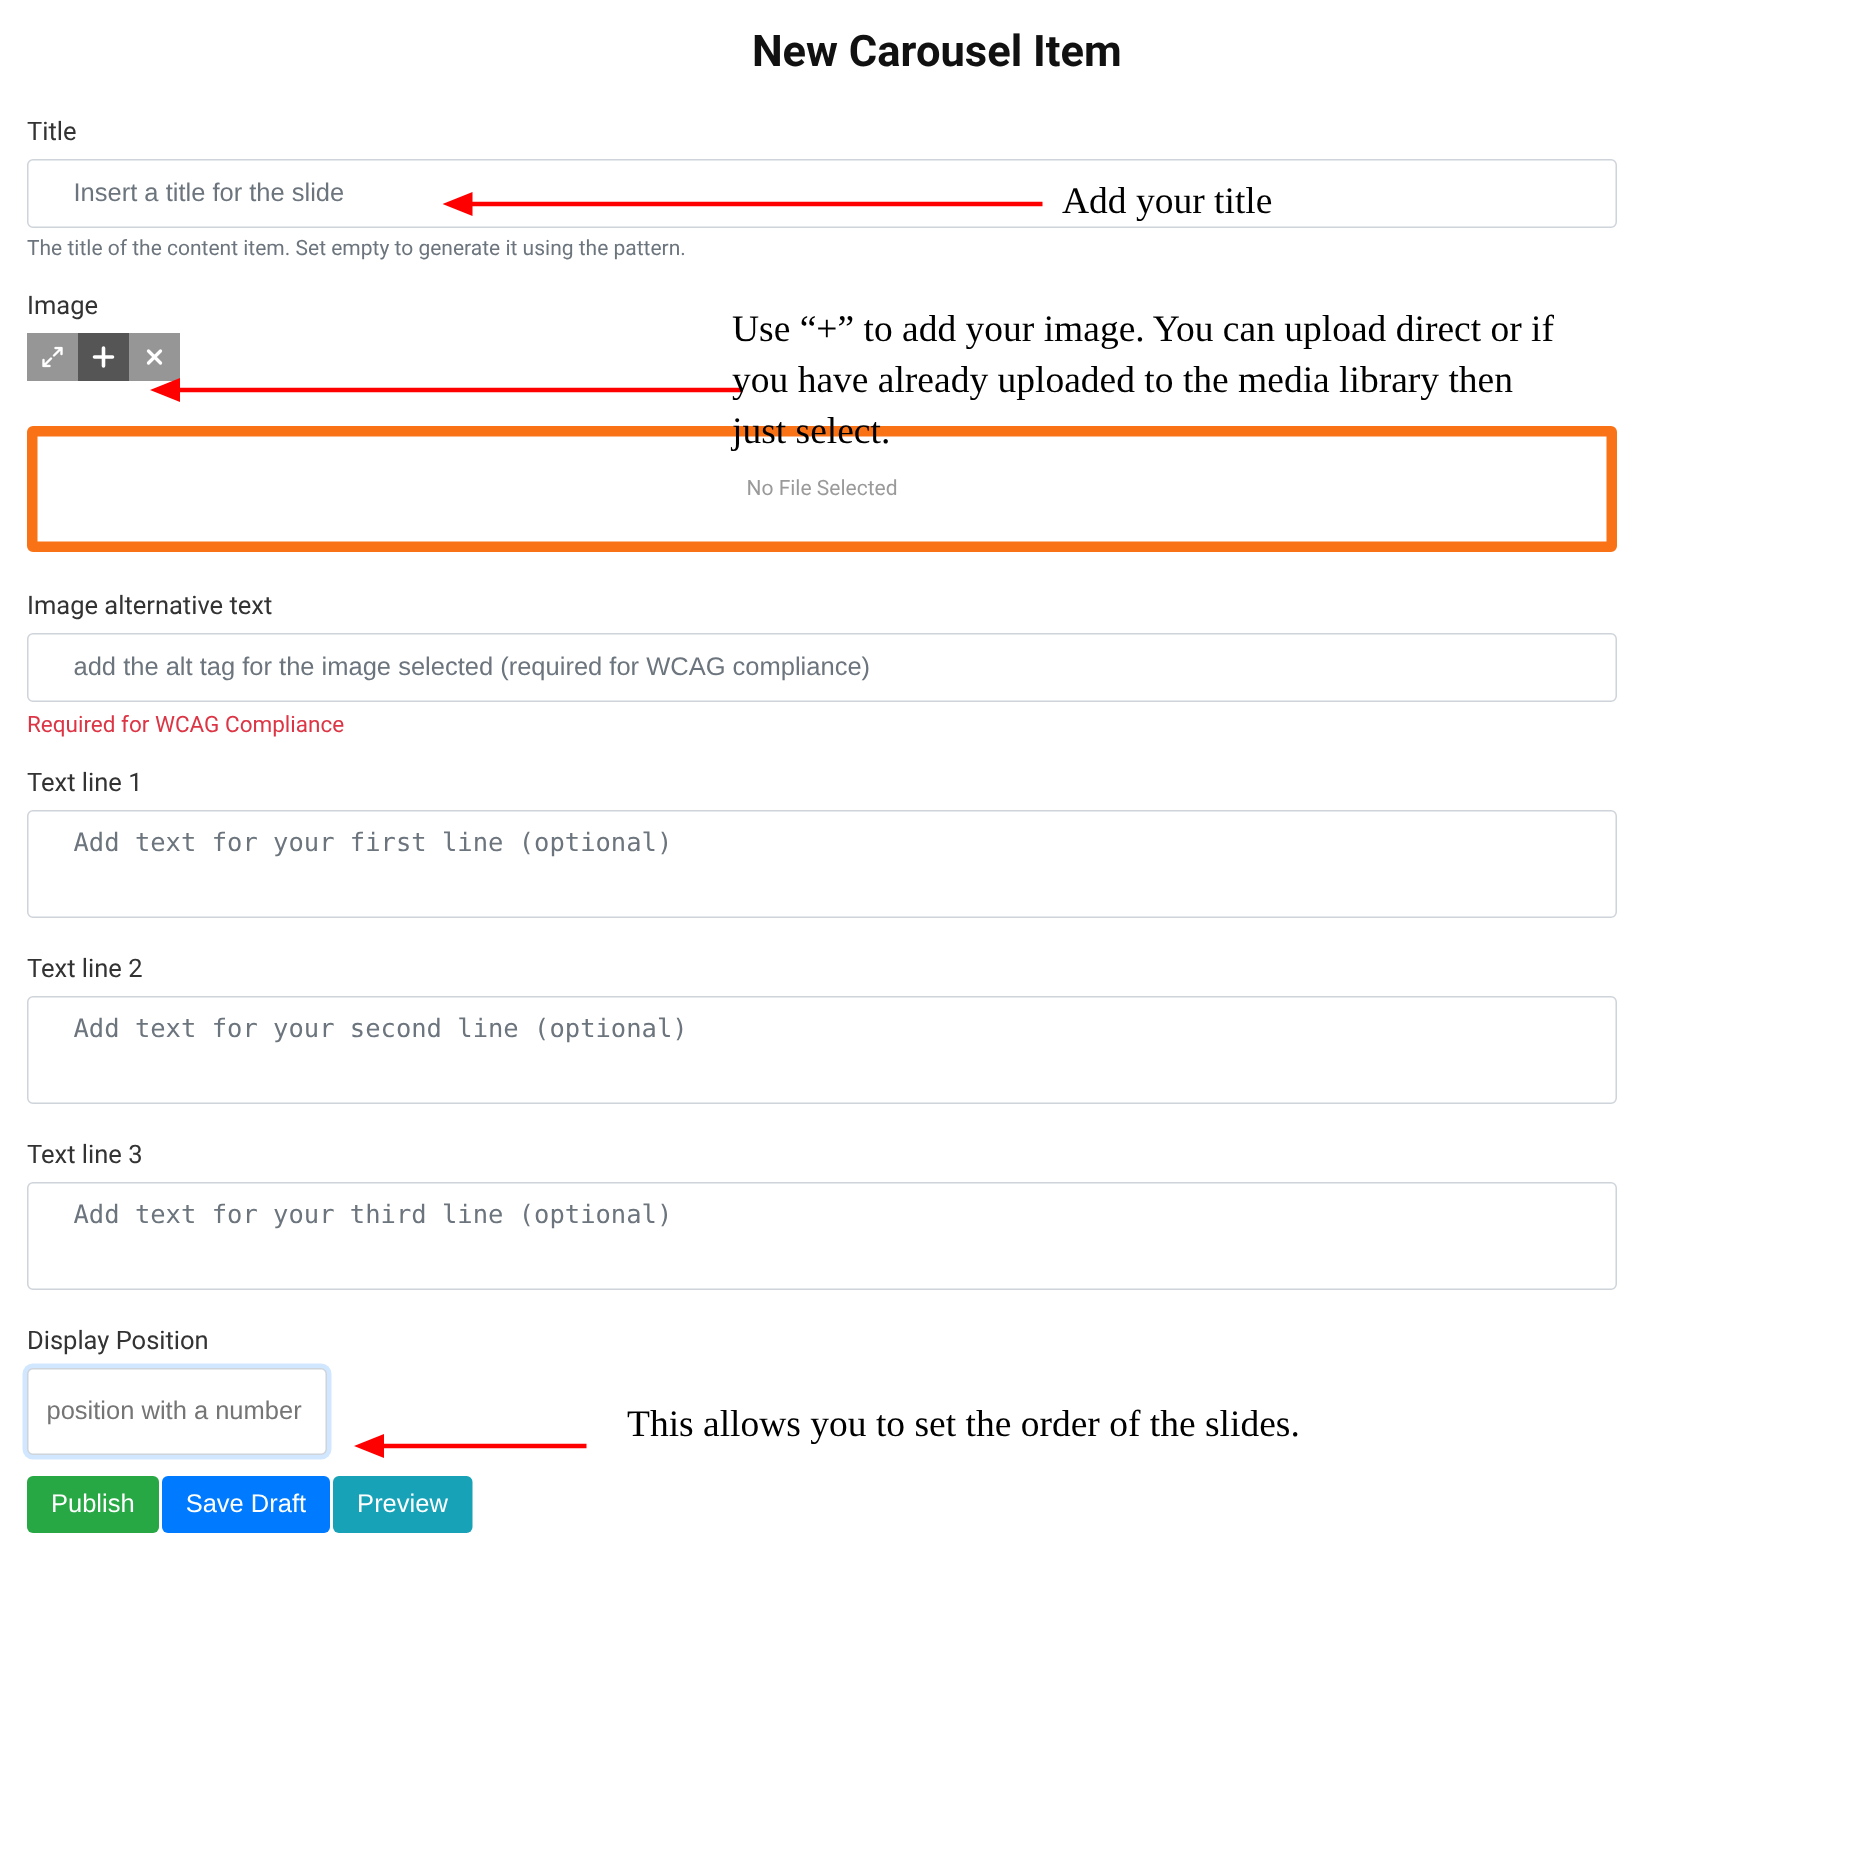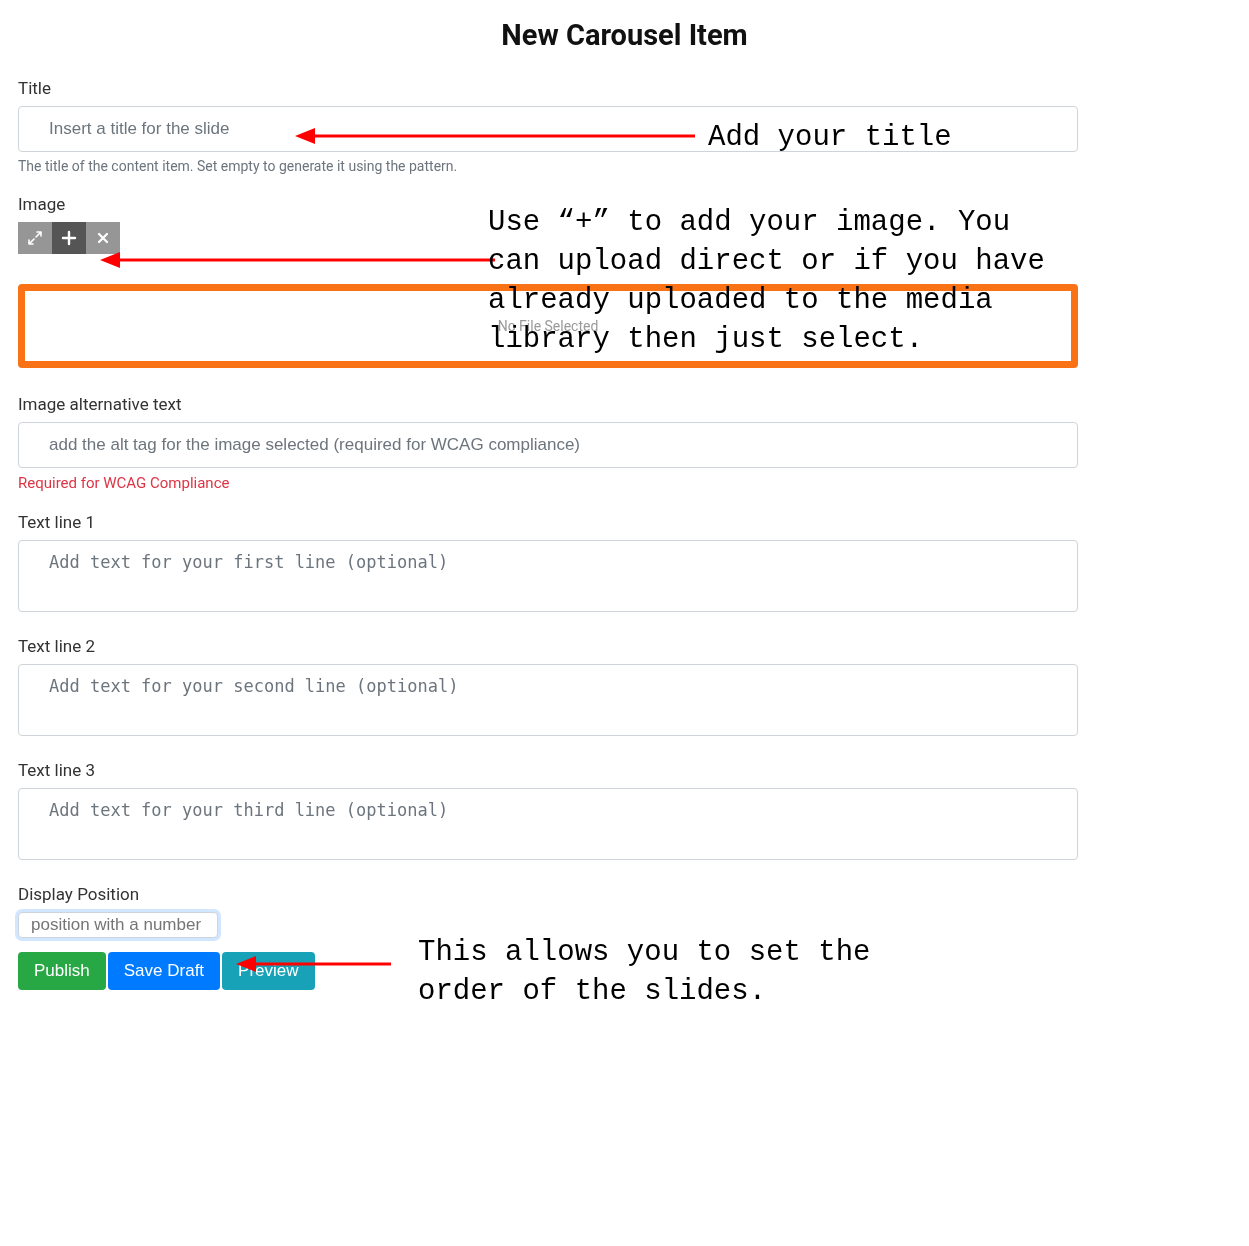--- a/index.html
+++ b/index.html
@@ -71,21 +71,21 @@
       display: flex;
       align-items: center;
       justify-content: center;
       font-size: 14px;
       color: #9a9a9a;
       margin-top: 30px;
       background: #fff;
     }
     .position-input {
       width: 200px;
-      padding: 2px 12px;
+      padding: 18px 12px;
       font-size: 17px;
       color: #6c757d;
       border: 1px solid #ced4da;
       border-radius: 4px;
       box-shadow: 0 0 0 3px rgba(0,123,255,.18);
       background: #fff;
     }
     .button-row { display: flex; gap: 2px; margin-top: 12px; }
     .btn {
       padding: 9px 16px;
@@ -95,22 +95,22 @@
       border-radius: 4px;
       cursor: pointer;
     }
     .btn-success { background: #28a745; }
     .btn-primary { background: #007bff; }
     .btn-info { background: #17a2b8; }
 
     
     .annotation {
       position: absolute;
-      font-family: Liberation Mono, monospace;
-      font-size: 29px;
+      font-family: Liberation Serif, serif;
+      font-size: 25px;
       color: #000;
       line-height: 1.35;
     }
     .arrow-svg { position: absolute; pointer-events: none; }
     .icon-svg { display: block; }
   </style>
 </head>
 <body>
 
 <h1>New Carousel Item</h1>

